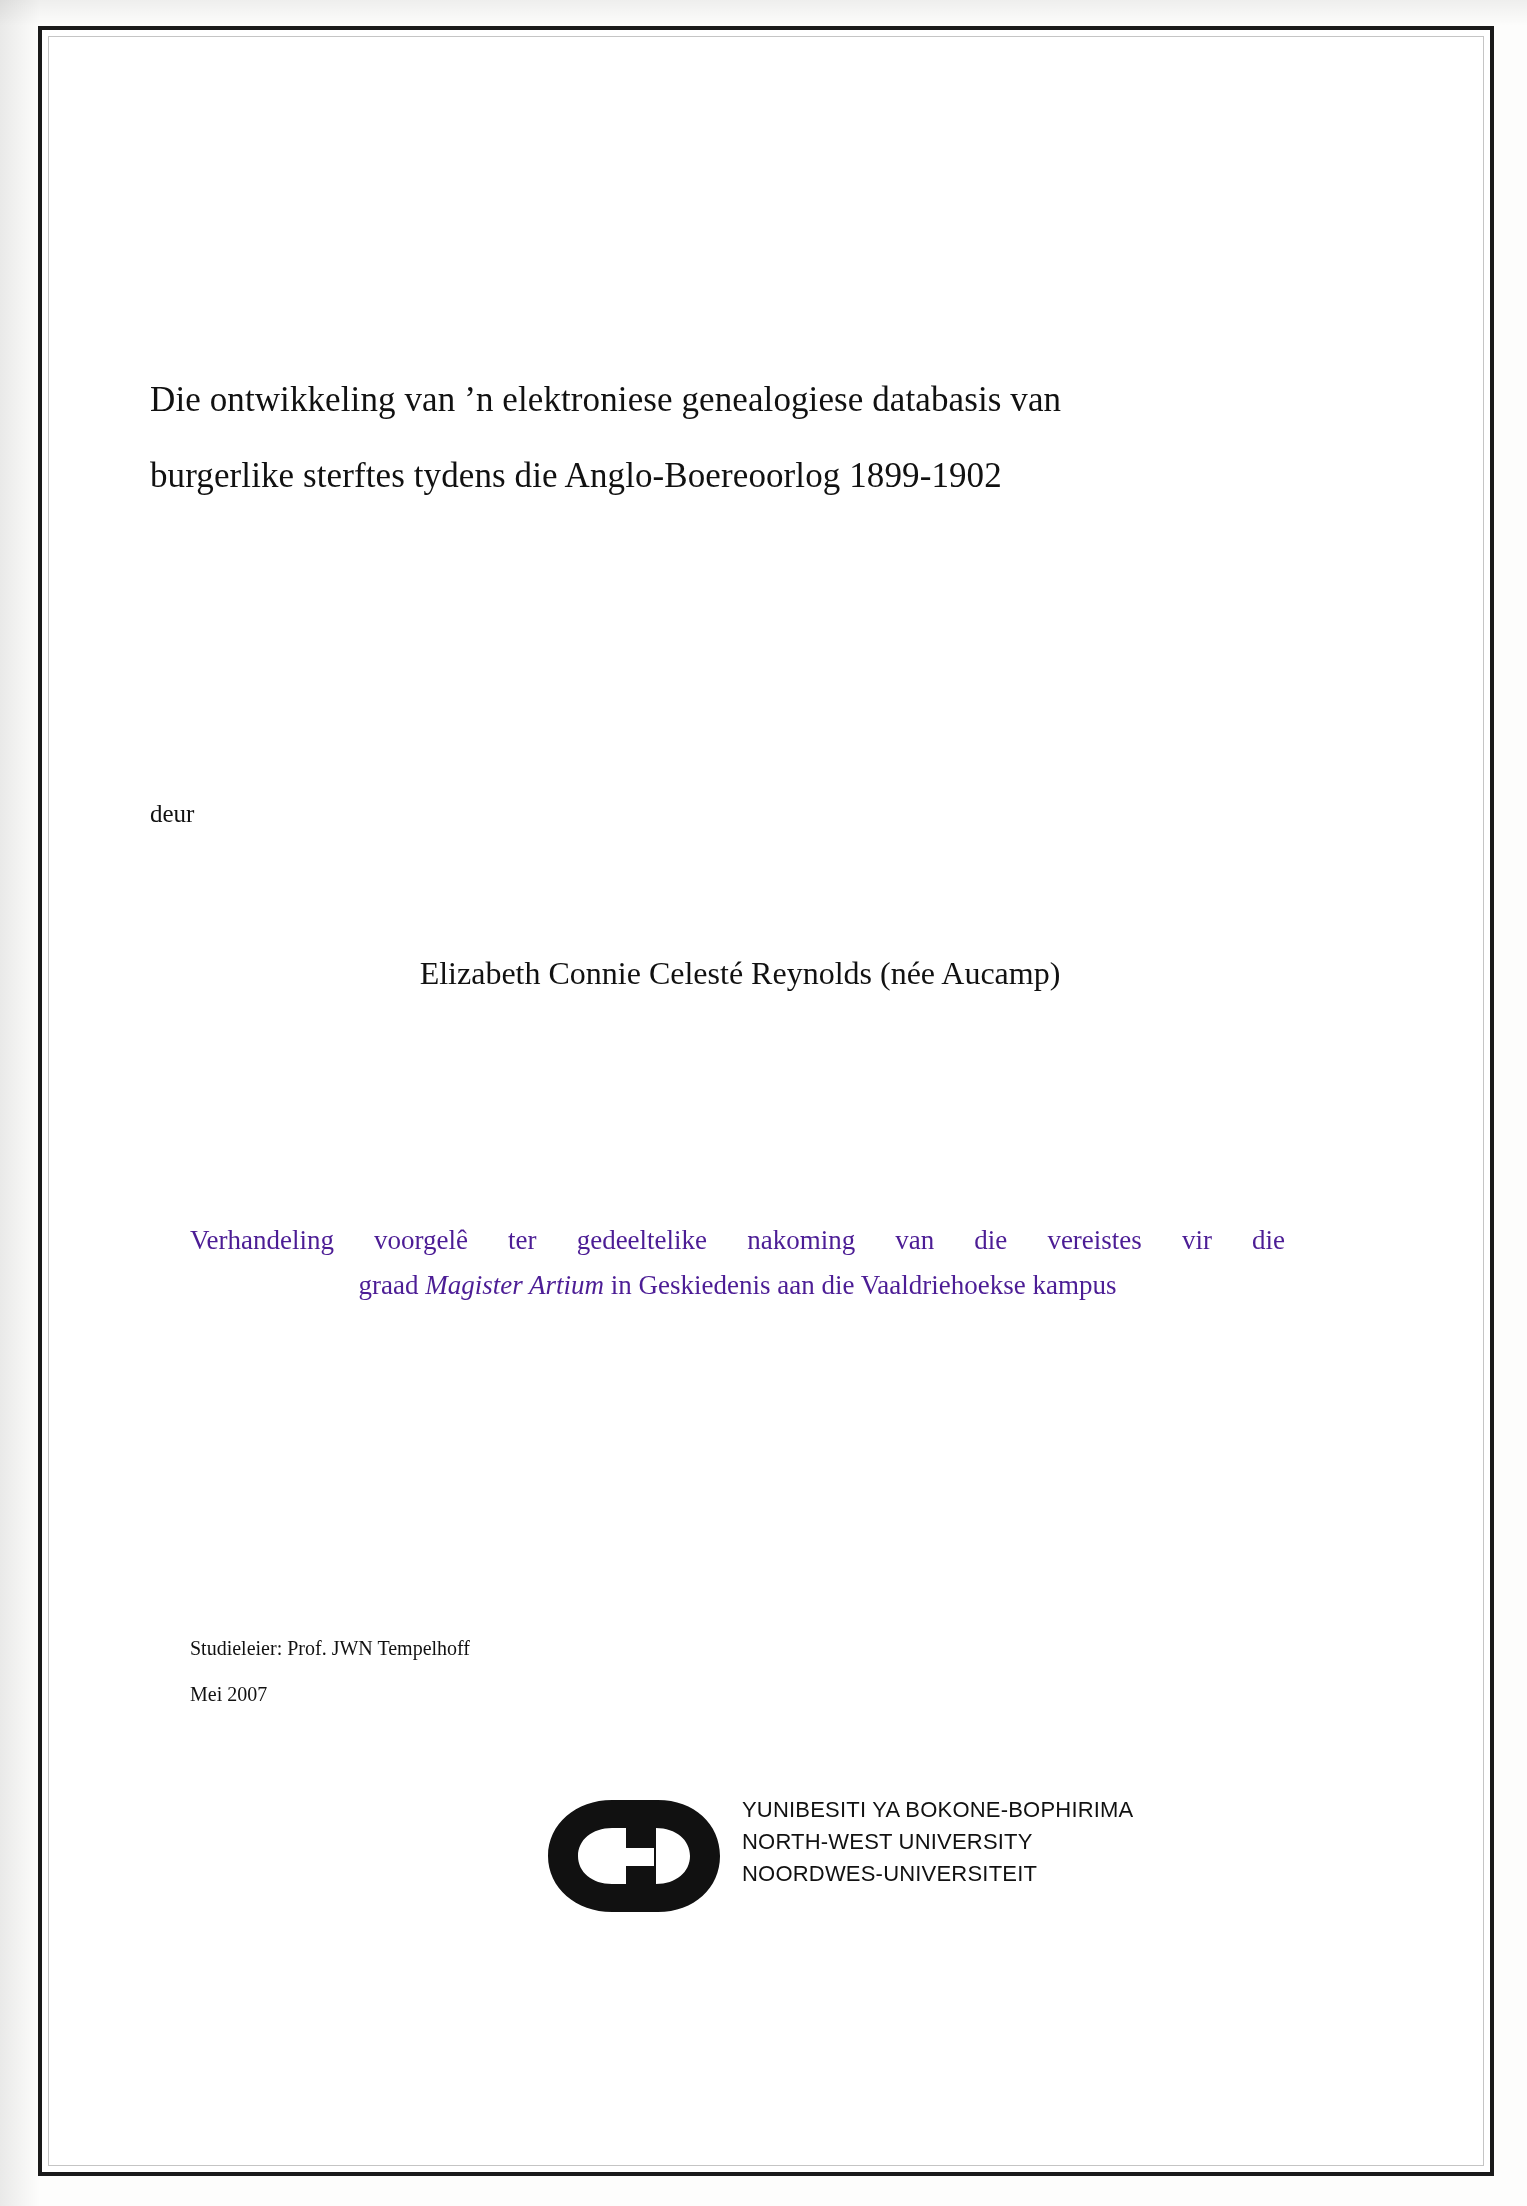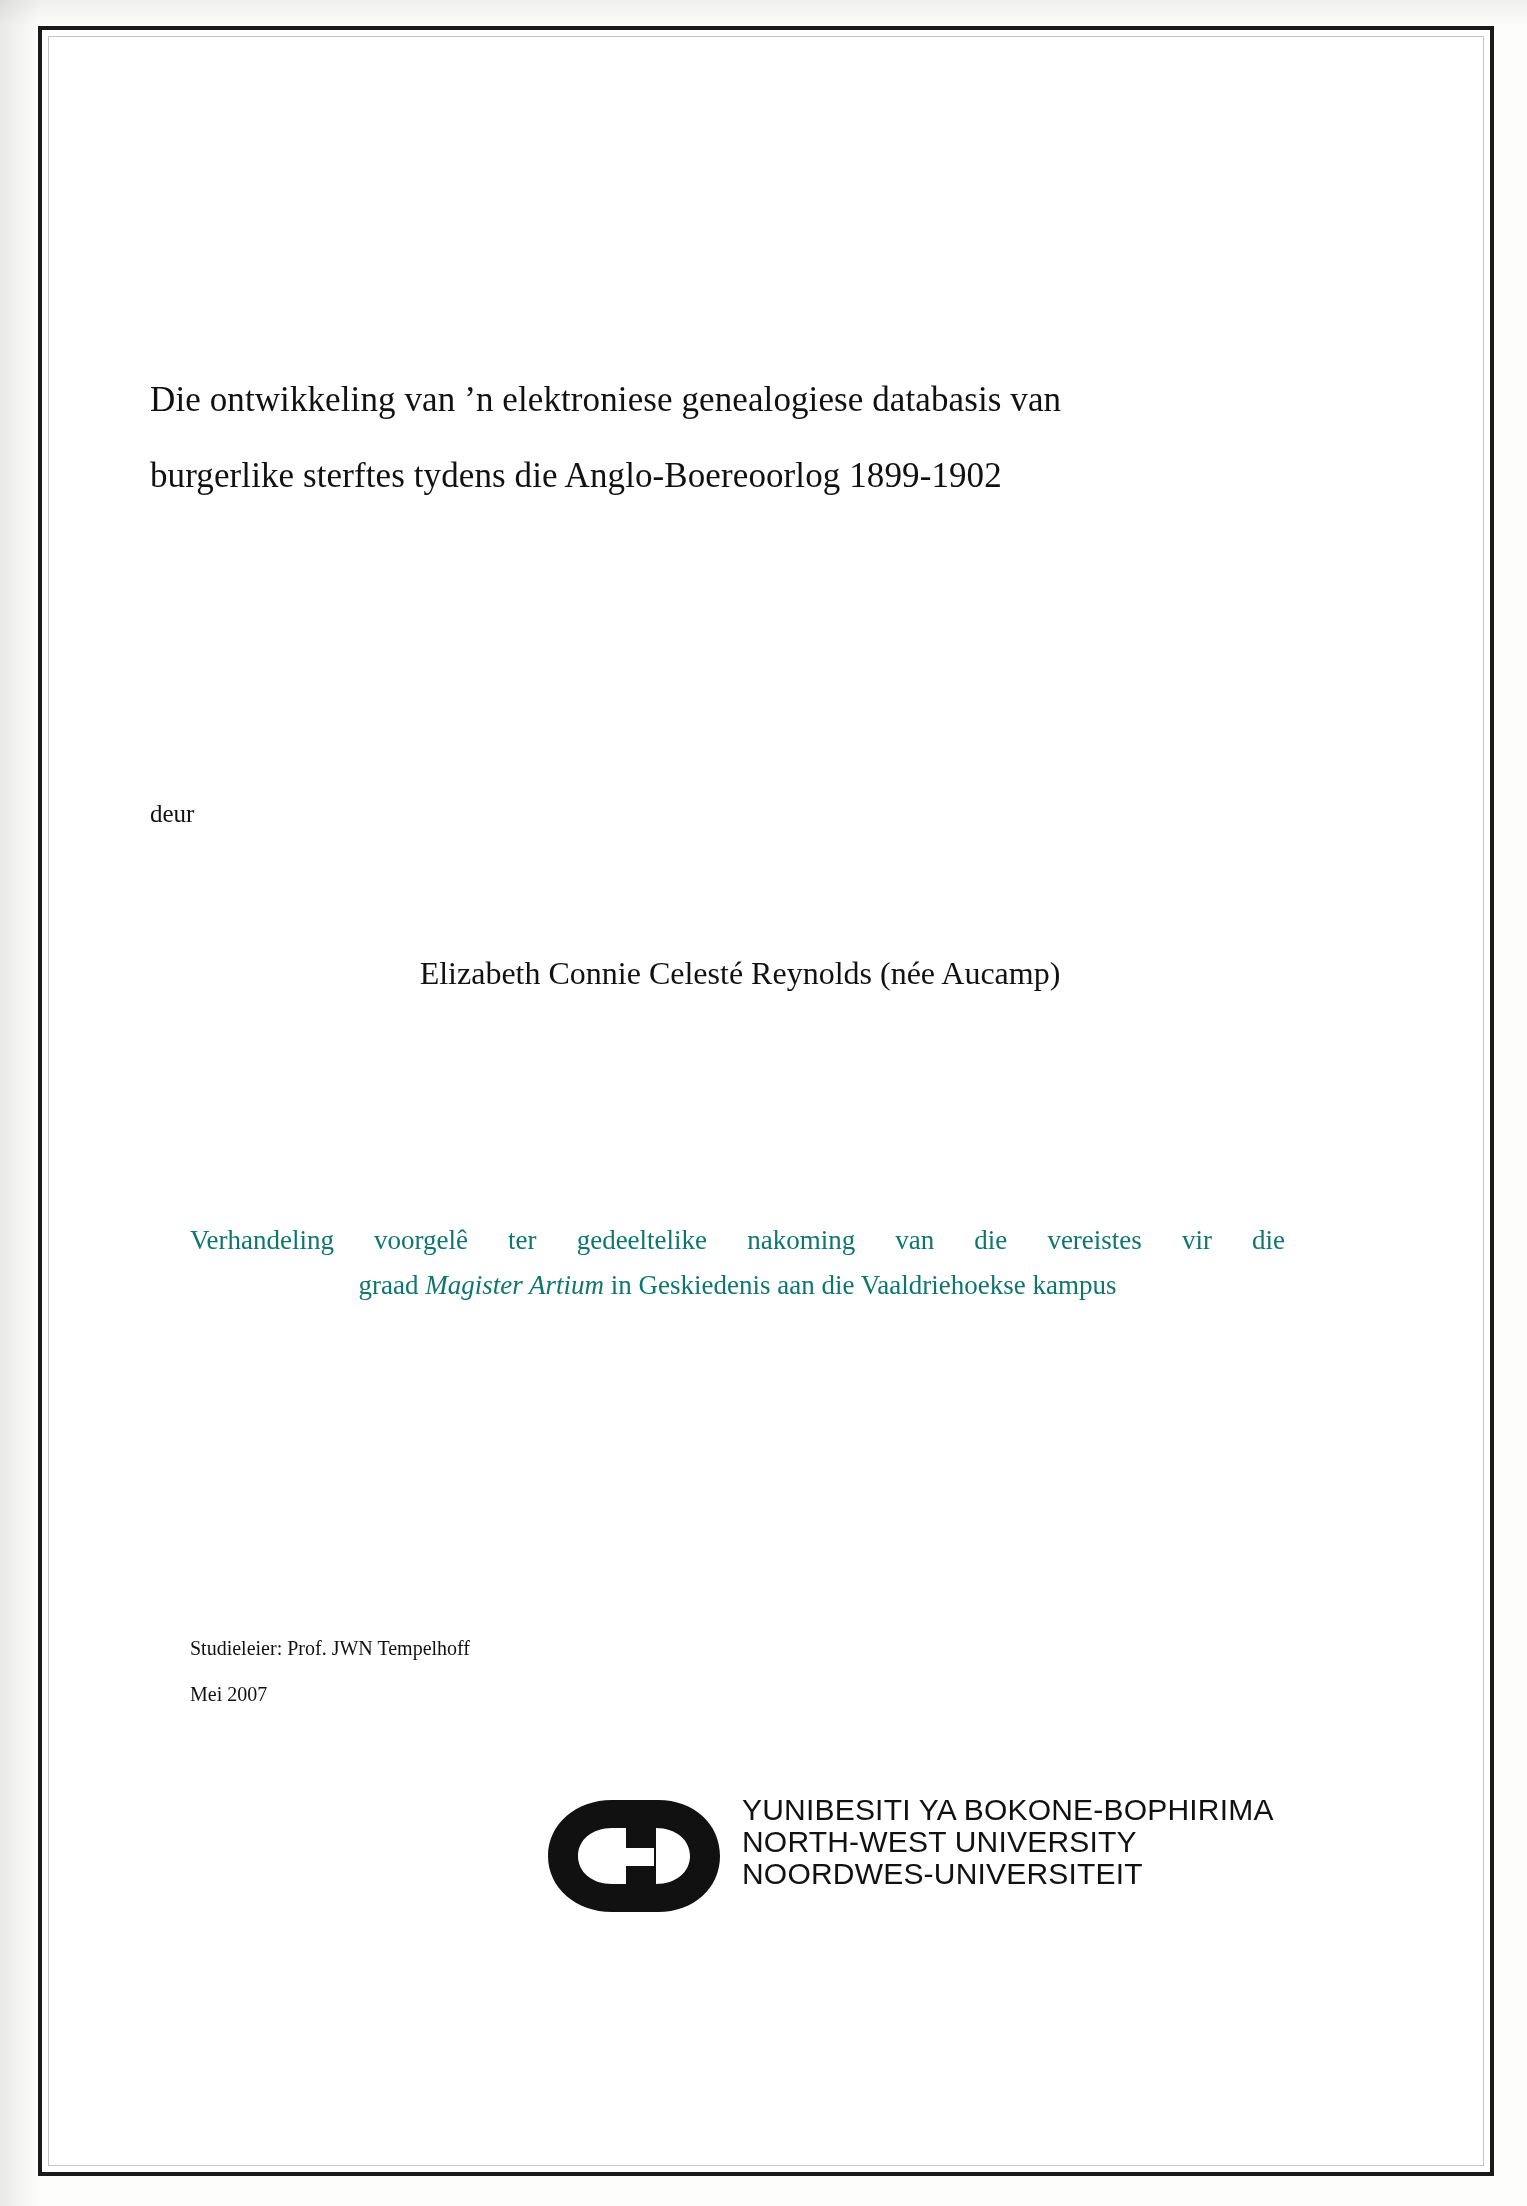--- a/index.html
+++ b/index.html
@@ -86,21 +86,21 @@
   }
 
   
   .degree-block {
     position: absolute;
     top: 1218px;
     left: 40px;
     width: 1095px;
     font-size: 27px;
     line-height: 45px;
-    color: #0f766e;
+    color: #4c1d95;
   }
   .degree-line-1 {
     text-align: justify;
     text-align-last: justify;
     white-space: nowrap;
   }
   .degree-line-1 span.jw { display: inline-block; }
   .degree-line-2, .degree-line-3 {
     text-align: center;
   }
@@ -129,21 +129,21 @@
     left: 0;
     top: 6px;
     width: 195px;
     height: 120px;
   }
   .logo-text {
     position: absolute;
     left: 202px;
     top: 4px;
     font-family: "Liberation Sans", sans-serif;
-    font-size: 30px;
+    font-size: 22px;
     line-height: 32px;
     letter-spacing: 0.2px;
     color: #111;
     white-space: nowrap;
   }
 
   
   .edge-shade {
     position: absolute;
     left: 0; top: 0;

